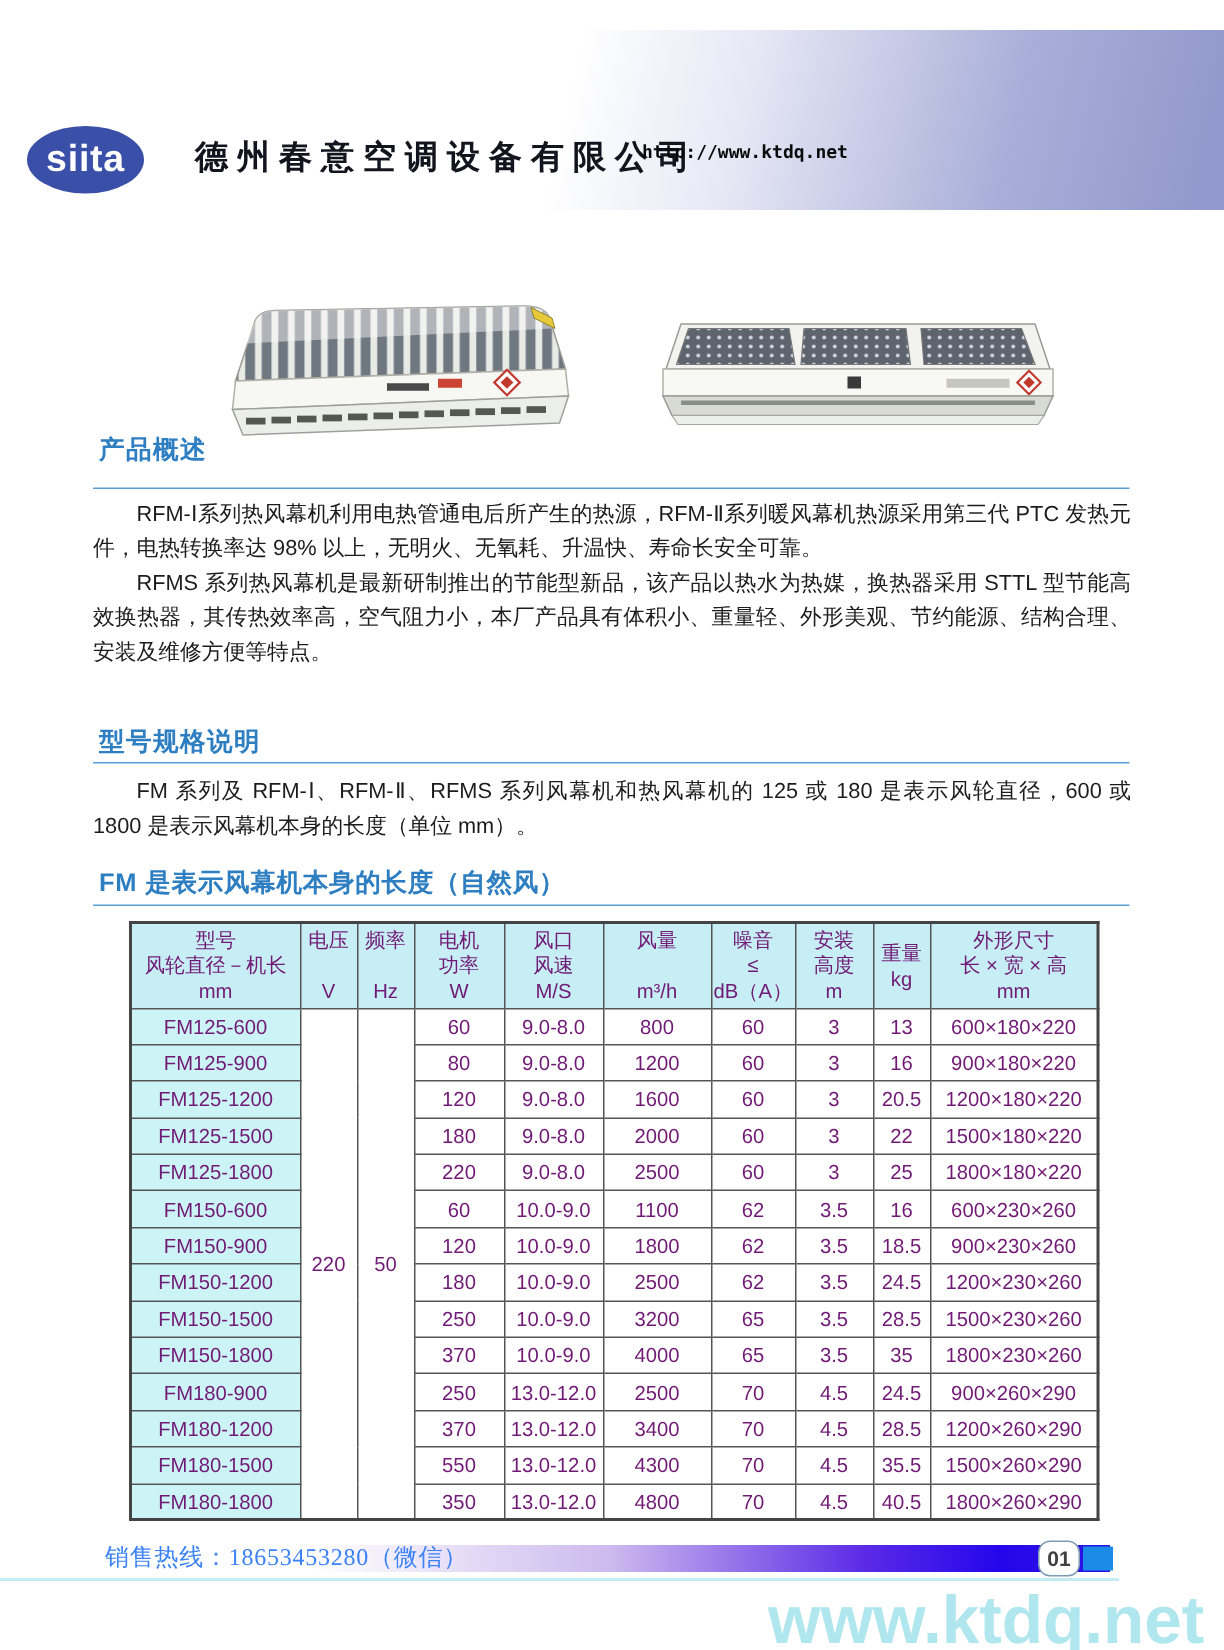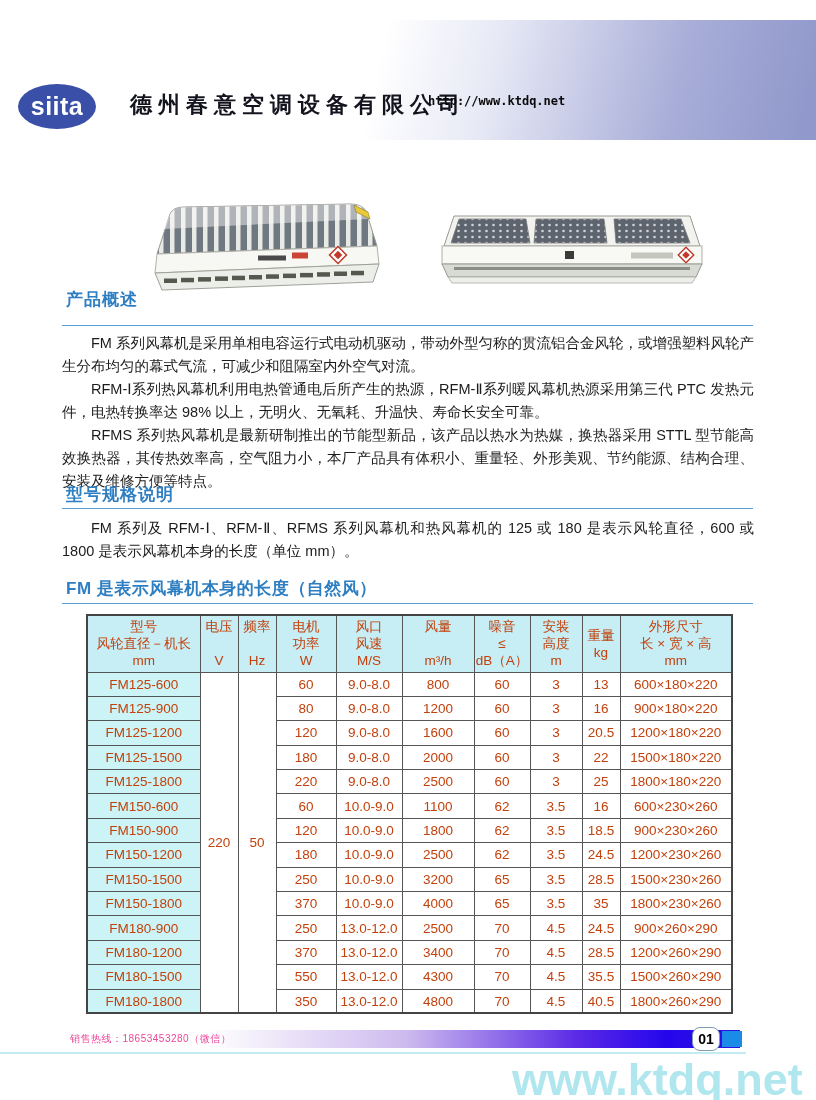--- a/index.html
+++ b/index.html
@@ -52,48 +52,48 @@
   }
   .body-text p { text-indent:2em; }
   .tbl-title {
     position:absolute; left:66px; top:577px; font-size:17px; font-weight:bold;
     color:#2e7ec2; letter-spacing:.5px;
   }
   
   .spec-table {
     position:absolute; left:86px; top:614px;
     border-collapse:collapse; table-layout:fixed;
-    font-size:13.5px; color:#c2410c;
+    font-size:13.5px; color:#701a75;
     border:2px solid #444444;
   }
   .spec-table th, .spec-table td {
     border:1px solid #555555; text-align:center; vertical-align:middle; padding:0;
   }
   .spec-table thead th {
     background:#c7edf5; height:57px; font-weight:normal;
     white-space:pre-line; line-height:17px; font-size:13.5px;
   }
   .spec-table tbody tr { height:24.4px; }
   .spec-table tbody td { background:#ffffff; }
   .spec-table tbody td.model { background:#ccf4f6; }
   .spec-table tbody td.merged { background:#ffffff; }
   
   .footer-bar {
     position:absolute; left:0; top:1030px; width:740px; height:18px;
     background:linear-gradient(to right, #ffffff 0%, #ffffff 28%, #cdbaee 55%, #5a2ae6 78%, #2506ec 90%, #2d14e0 100%);
   }
   .hotline {
     position:absolute; left:70px; top:1030px; height:18px; line-height:18px;
-    font-size:10px; color:#ec4899; letter-spacing:.5px;
+    font-size:16px; color:#3b82f6; letter-spacing:.5px;font-family:Liberation Serif, serif;
   }
   .page-badge {
     position:absolute; left:692px; top:1027px; width:28px; height:24px;
     background:#ffffff; border:1px solid #7f9cb5; border-radius:8px;
     display:flex; align-items:center; justify-content:center;
-    font-size:14px; font-weight:bold; color:#000000;
+    font-size:14px; font-weight:bold; color:#404040;
   }
   .footer-square {
     position:absolute; left:722px; top:1031px; width:20px; height:16px;
     background:#1a8ce8;
   }
   .footer-line {
     position:absolute; left:0; top:1052px; width:746px; height:2px;
     background:#c2ebf4;
   }
   .watermark {
@@ -167,21 +167,20 @@
       <rect x="-2.7" y="-2.7" width="5.4" height="5.4" fill="#c0392b"></rect>
     </g>
     <path d="M14 54 L274 54 L268 67 L20 67 Z" fill="#d8dad4" stroke="#9a9a94" stroke-width="1"></path>
     <rect x="26" y="57" width="236" height="3" fill="#8a8d88"></rect>
     <path d="M20 67 L268 67 L264 73 L24 73 Z" fill="#eceee9" stroke="#a8a8a0" stroke-width="0.8"></path>
   </svg>
 
   <div class="sec-head" style="top:288px">产品概述</div>
   <div class="rule" style="top:325px"></div>
   <div class="body-text" style="top:332px">
-    <p>FM 系列风幕机是采用单相电容运行式电动机驱动，带动外型匀称的贯流铝合金风轮，或增强塑料风轮产生分布均匀的幕式气流，可减少和阻隔室内外空气对流。</p>
     <p>RFM-Ⅰ系列热风幕机利用电热管通电后所产生的热源，RFM-Ⅱ系列暖风幕机热源采用第三代 PTC 发热元件，电热转换率达 98% 以上，无明火、无氧耗、升温快、寿命长安全可靠。</p>
     <p>RFMS 系列热风幕机是最新研制推出的节能型新品，该产品以热水为热媒，换热器采用 STTL 型节能高效换热器，其传热效率高，空气阻力小，本厂产品具有体积小、重量轻、外形美观、节约能源、结构合理、安装及维修方便等特点。</p>
   </div>
 
   <div class="sec-head" style="top:483px">型号规格说明</div>
   <div class="rule" style="top:508px"></div>
   <div class="body-text" style="top:517px">
     <p>FM 系列及 RFM-Ⅰ、RFM-Ⅱ、RFMS 系列风幕机和热风幕机的 125 或 180 是表示风轮直径，600 或 1800 是表示风幕机本身的长度（单位 mm）。</p>
   </div>
 

